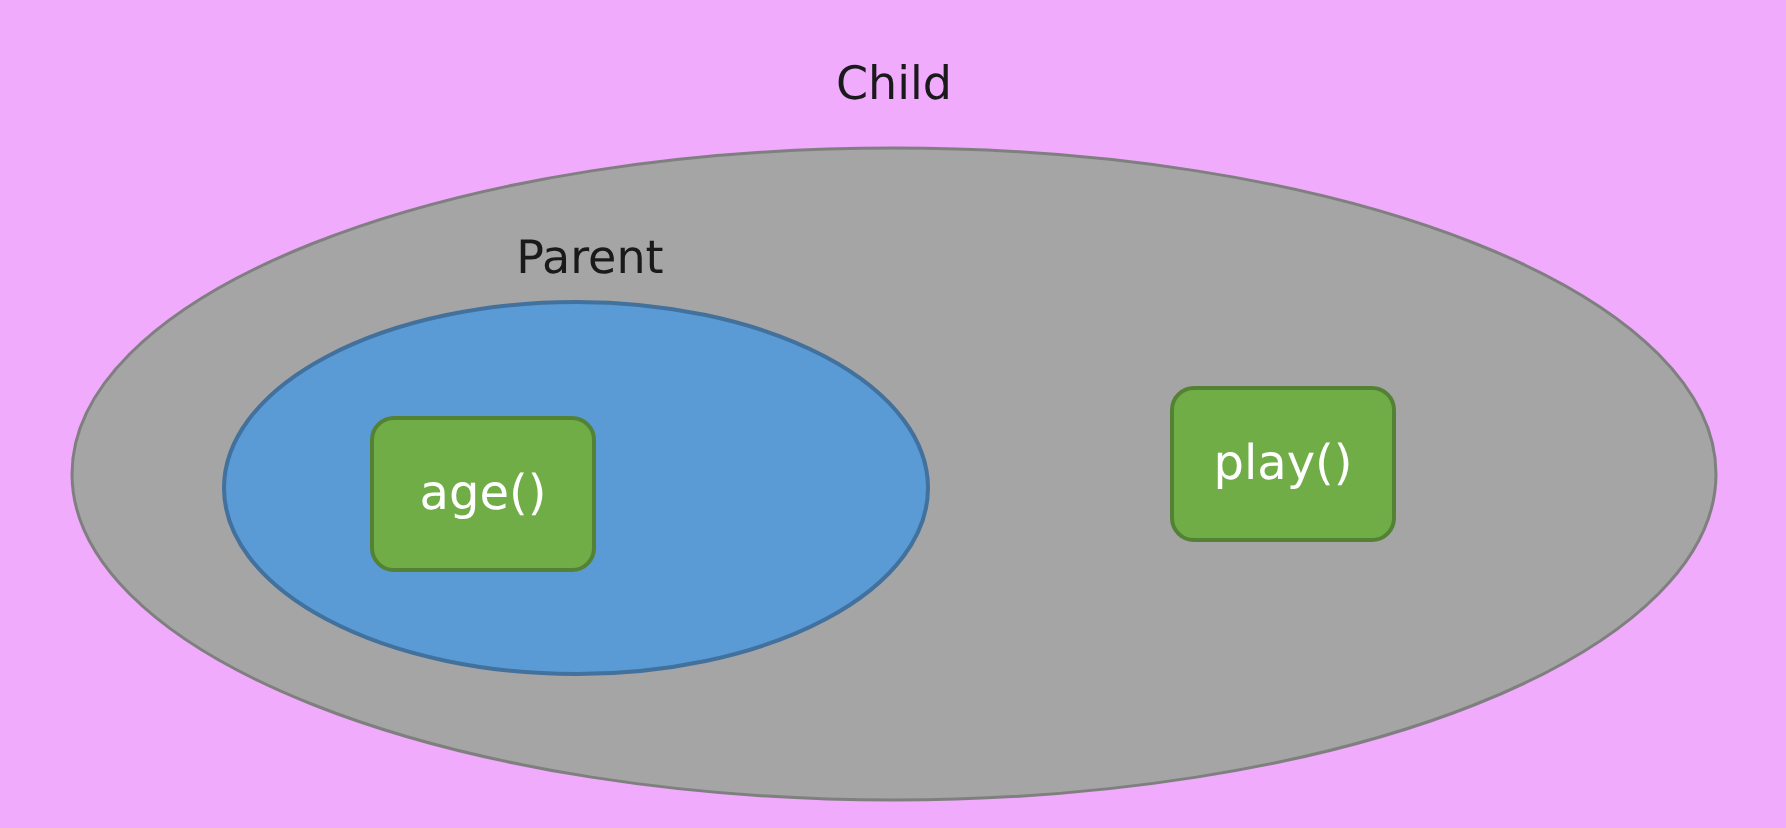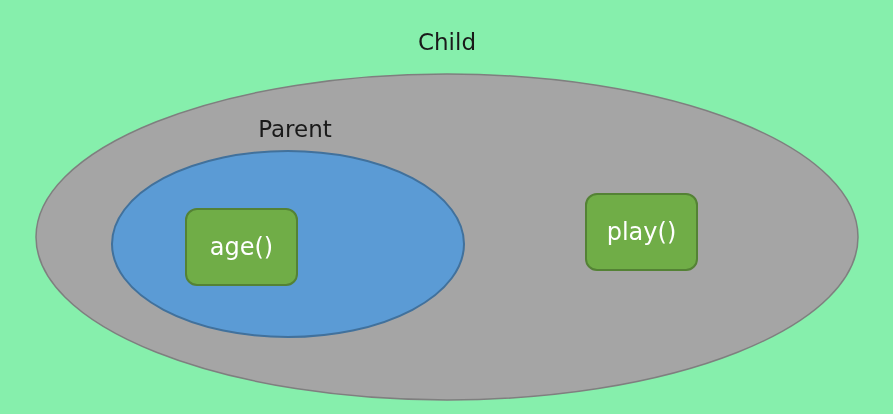--- a/index.html
+++ b/index.html
@@ -8,21 +8,21 @@
     padding: 0;
     background: #ffffff;
   }
   body {
     font-family: "DejaVu Sans", "Liberation Sans", sans-serif;
   }
   #canvas {
     position: relative;
     width: 893px;
     height: 414px;
-    background: #86efac;
+    background: #f0abfc;
     overflow: hidden;
   }
   #diagram-svg {
     position: absolute;
     left: 0;
     top: 0;
     width: 893px;
     height: 414px;
     display: block;
   }

